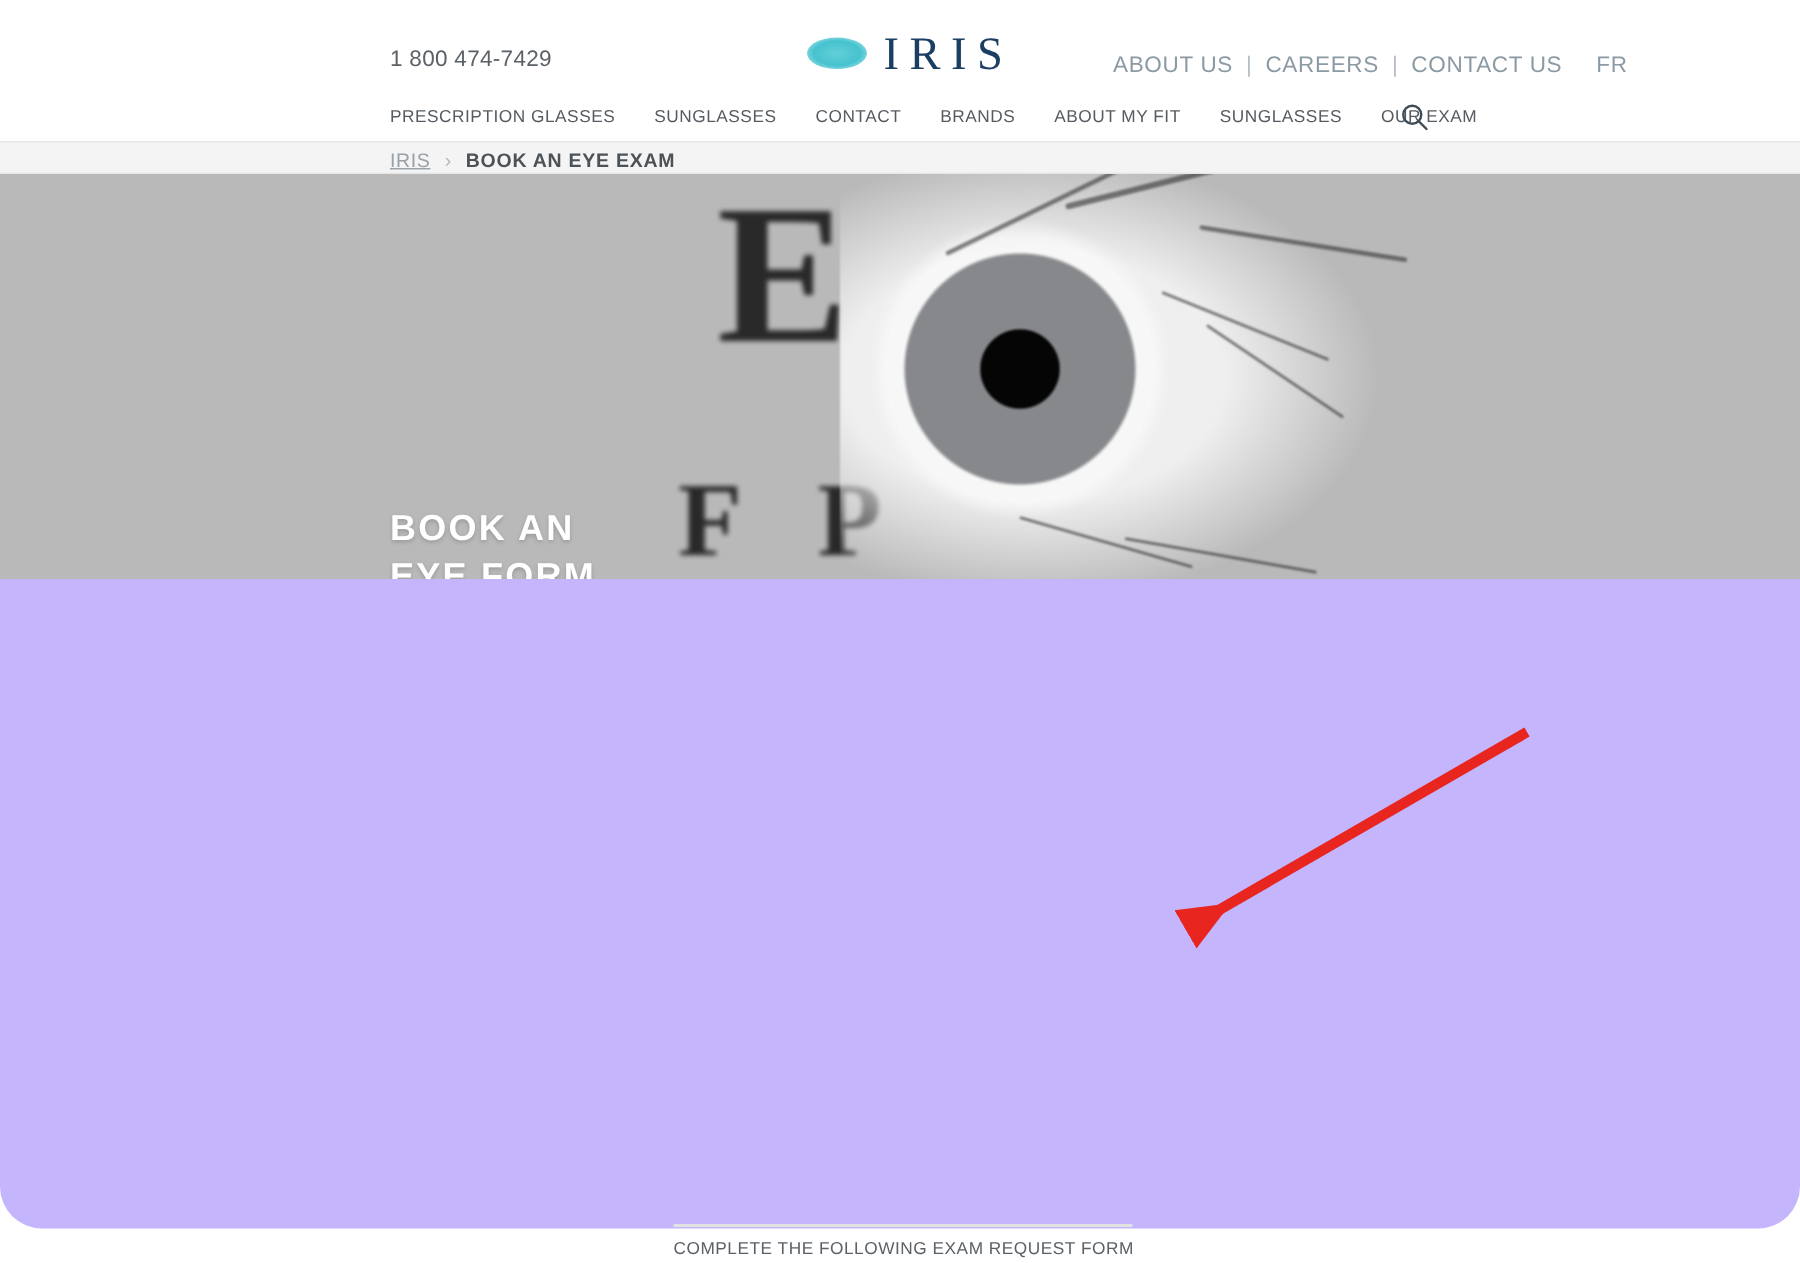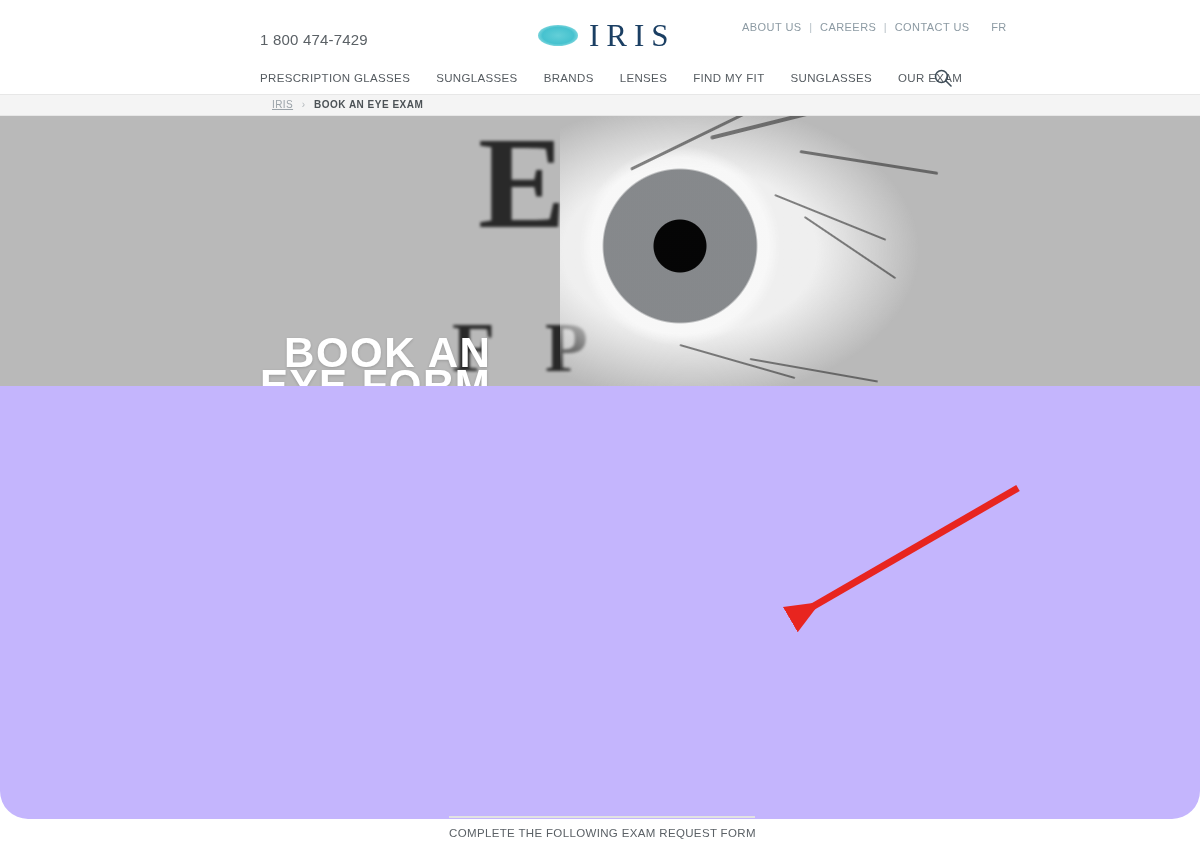--- a/index.html
+++ b/index.html
@@ -27,42 +27,42 @@
     background: radial-gradient(ellipse at 50% 50%, #63cfd8 0%, #46c2cf 55%, #8fdce2 78%, #ffffff 100%);
     filter: blur(0.4px);
   }
   .logo-text {
     font-family:"Liberation Serif", serif;
     font-size:31px; letter-spacing:7px; color:#1b3f63; line-height:1;
     padding-left:2px;
   }
 
   .toplinks {
-    position:absolute; left:742px; top:21px;
-    font-size:11px; color:#8c9aa3; letter-spacing:.45px; white-space:nowrap;
+    position:absolute; left:742px; top:35px;
+    font-size:15px; color:#8c9aa3; letter-spacing:.45px; white-space:nowrap;
   }
   .toplinks a { color:#8c9aa3; text-decoration:none; }
   .toplinks .sep { color:#b6c0c6; margin:0 4px; }
   .toplinks .fr { margin-left:18px; }
 
   .mainnav {
     position:absolute; left:260px; top:72px;
     display:flex; gap:26px; align-items:center; white-space:nowrap;
   }
   .mainnav a {
     font-size:11.5px; color:#555b60; letter-spacing:.35px; text-decoration:none;
   }
   .search-icon { position:absolute; left:933px; top:68px; width:20px; height:20px; cursor:pointer; }
 
   
   .breadcrumb-bar {
     position:relative; width:1200px; height:22px;
     background:#f4f4f4; border-top:1px solid #e7e7e7; border-bottom:1px solid #e7e7e7;
   }
-  .breadcrumb { position:absolute; left:260px; top:4px; font-size:10px; white-space:nowrap;margin-left:12px; }
+  .breadcrumb { position:absolute; left:260px; top:4px; font-size:13px; white-space:nowrap; }
   .breadcrumb .root { color:#9aa2a8; letter-spacing:.4px; }
   .breadcrumb .arrow { color:#b3b9bd; margin:0 6px; }
   .breadcrumb .current { color:#4c5256; font-weight:bold; letter-spacing:.5px; }
 
   
   .hero {
     position:relative; width:1200px; height:270px;
     background:#b9b9b9; overflow:hidden;
   }
   .hero-chart { position:absolute; inset:0; }
@@ -78,24 +78,23 @@
       radial-gradient(circle at 120px 170px, rgba(255,255,255,.55) 0 88px, rgba(255,255,255,0) 100px),
       radial-gradient(ellipse 230px 150px at 130px 175px, rgba(245,245,245,.9) 0 55%, rgba(190,190,190,0) 100%);
     filter: blur(.6px);
   }
   .hero-lash {
     position:absolute; background:rgba(35,35,35,.55);
     transform-origin: 0 0; border-radius:2px; filter:blur(.5px);
   }
   .hero-title {
     position:absolute; left:260px; top:218px;
-    font-size:42px; line-height:32px; font-weight:bold; color:#ffffff;
+    font-size:24px; line-height:32px; font-weight:bold; color:#ffffff;
     letter-spacing:1.5px; transform:translateY(-50%); top:253px;
     text-shadow:0 1px 3px rgba(0,0,0,.18);
-    text-align:right;
   }
 
   
   .form-wrap { position:relative; width:1200px; }
 
   .section-head {
     position:absolute; left:449px; top:430px; width:306px; text-align:center;
   }
   .section-head .rule { height:2px; background:#e2e2e2; width:100%; }
   .section-head .label {
@@ -125,23 +124,23 @@
       <span class="sep">|</span>
       <a href="#">CAREERS</a>
       <span class="sep">|</span>
       <a href="#">CONTACT US</a>
       <a href="#" class="fr">FR</a>
     </div>
 
     <nav class="mainnav">
       <a href="#">PRESCRIPTION GLASSES</a>
       <a href="#">SUNGLASSES</a>
+      <a href="#">CONTACT</a>
       <a href="#">BRANDS</a>
-      <a href="#">LENSES</a>
-      <a href="#">FIND MY FIT</a>
+      <a href="#">ABOUT MY FIT</a>
       <a href="#">SUNGLASSES</a>
       <a href="#">OUR EXAM</a>
     </nav>
 
     <svg class="search-icon" viewBox="0 0 20 20">
       <circle cx="8.5" cy="8.5" r="6" fill="none" stroke="#3f4d58" stroke-width="1.6"></circle>
       <line x1="13" y1="13" x2="18" y2="18" stroke="#3f4d58" stroke-width="1.6" stroke-linecap="round"></line>
     </svg>
   </div>
 

